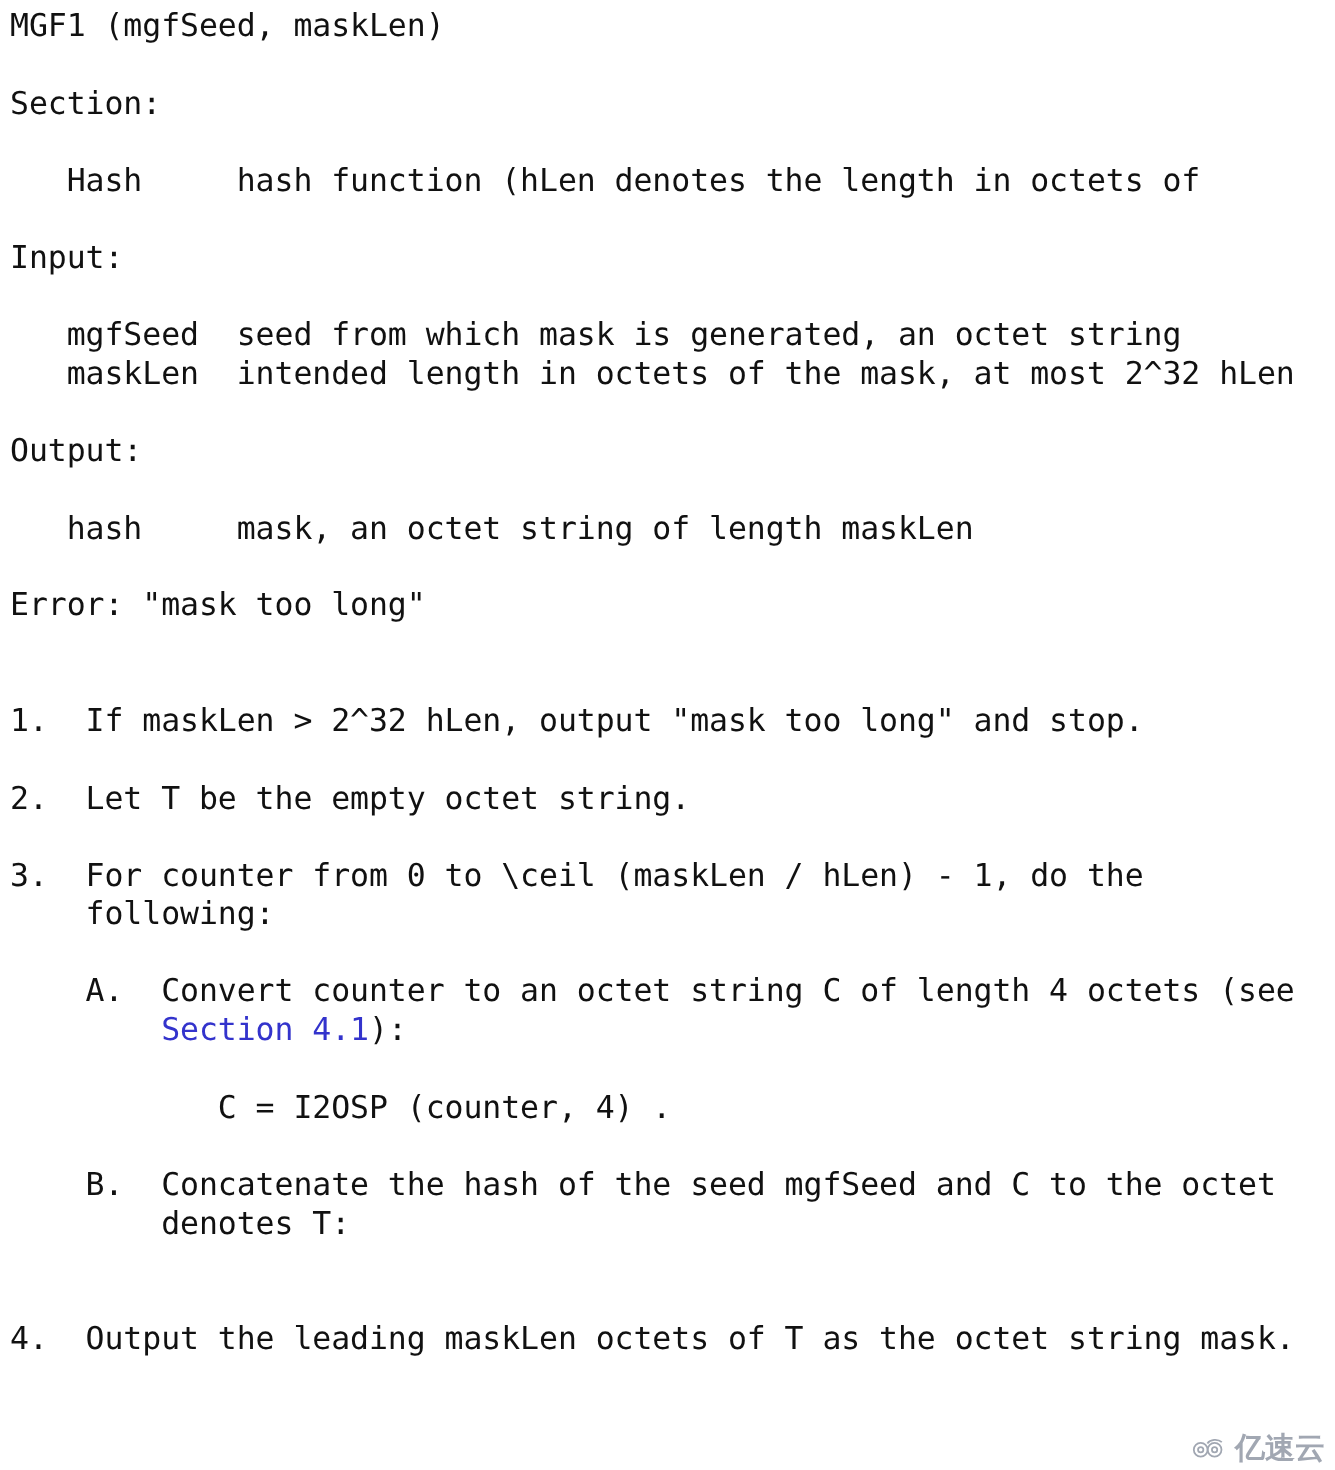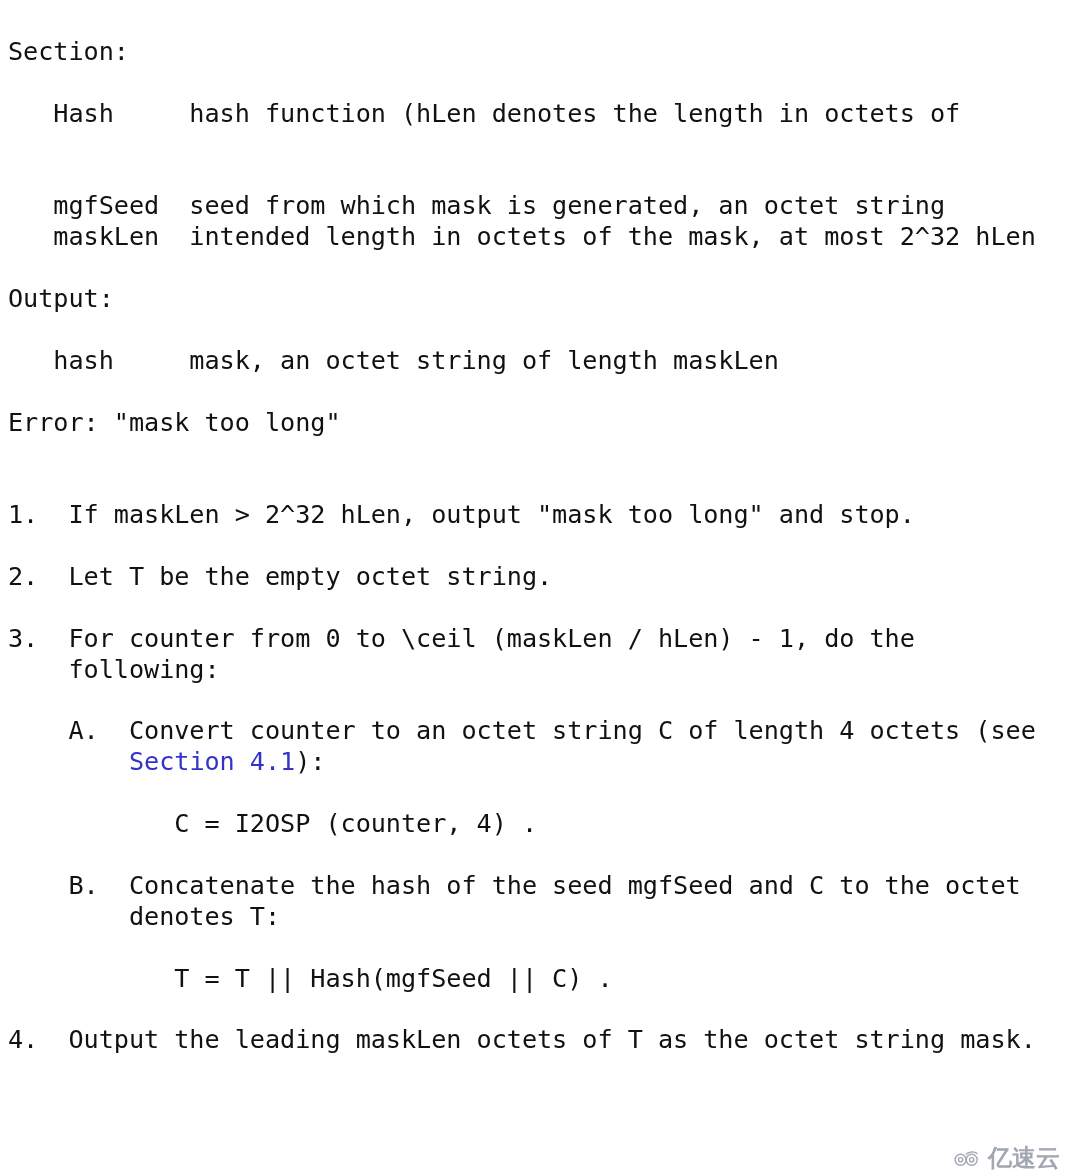--- a/index.html
+++ b/index.html
@@ -66,25 +66,27 @@
     color: #9aa0ac;
     line-height: 1;
     letter-spacing: 0px;
   }
 </style>
 </head>
 <body>
 
 <div id="doc">
 
+  <div class="line">MGF1 (mgfSeed, maskLen)</div>
   <div class="blank"></div>
   <div class="line">Section:</div>
   <div class="blank"></div>
   <div class="line">   Hash     hash function (hLen denotes the length in octets of</div>
   <div class="blank"></div>
+  <div class="line">Input:</div>
   <div class="blank"></div>
   <div class="line">   mgfSeed  seed from which mask is generated, an octet string</div>
   <div class="line">   maskLen  intended length in octets of the mask, at most 2^32 hLen</div>
   <div class="blank"></div>
   <div class="line">Output:</div>
   <div class="blank"></div>
   <div class="line">   hash     mask, an octet string of length maskLen</div>
   <div class="blank"></div>
   <div class="line">Error: "mask too long"</div>
   <div class="blank"></div>
@@ -97,21 +99,20 @@
   <div class="line">    following:</div>
   <div class="blank"></div>
   <div class="line">    A.  Convert counter to an octet string C of length 4 octets (see</div>
   <div class="line"><span>        </span><span class="link">Section 4.1</span><span>):</span></div>
   <div class="blank"></div>
   <div class="line">           C = I2OSP (counter, 4) .</div>
   <div class="blank"></div>
   <div class="line">    B.  Concatenate the hash of the seed mgfSeed and C to the octet</div>
   <div class="line">        denotes T:</div>
   <div class="blank"></div>
-  <div class="line">           T = T || Hash(mgfSeed || C) .</div>
   <div class="blank"></div>
   <div class="line">4.  Output the leading maskLen octets of T as the octet string mask.</div>
 
 </div>
 
 <div id="watermark">
   <span class="wm-logo">
     <svg viewBox="0 0 36 24" width="32" height="22" xmlns="http://www.w3.org/2000/svg">
       <g fill="none" stroke="#9aa0ac" stroke-width="1.6">
         <circle cx="8.5" cy="14" r="6.2"></circle>

